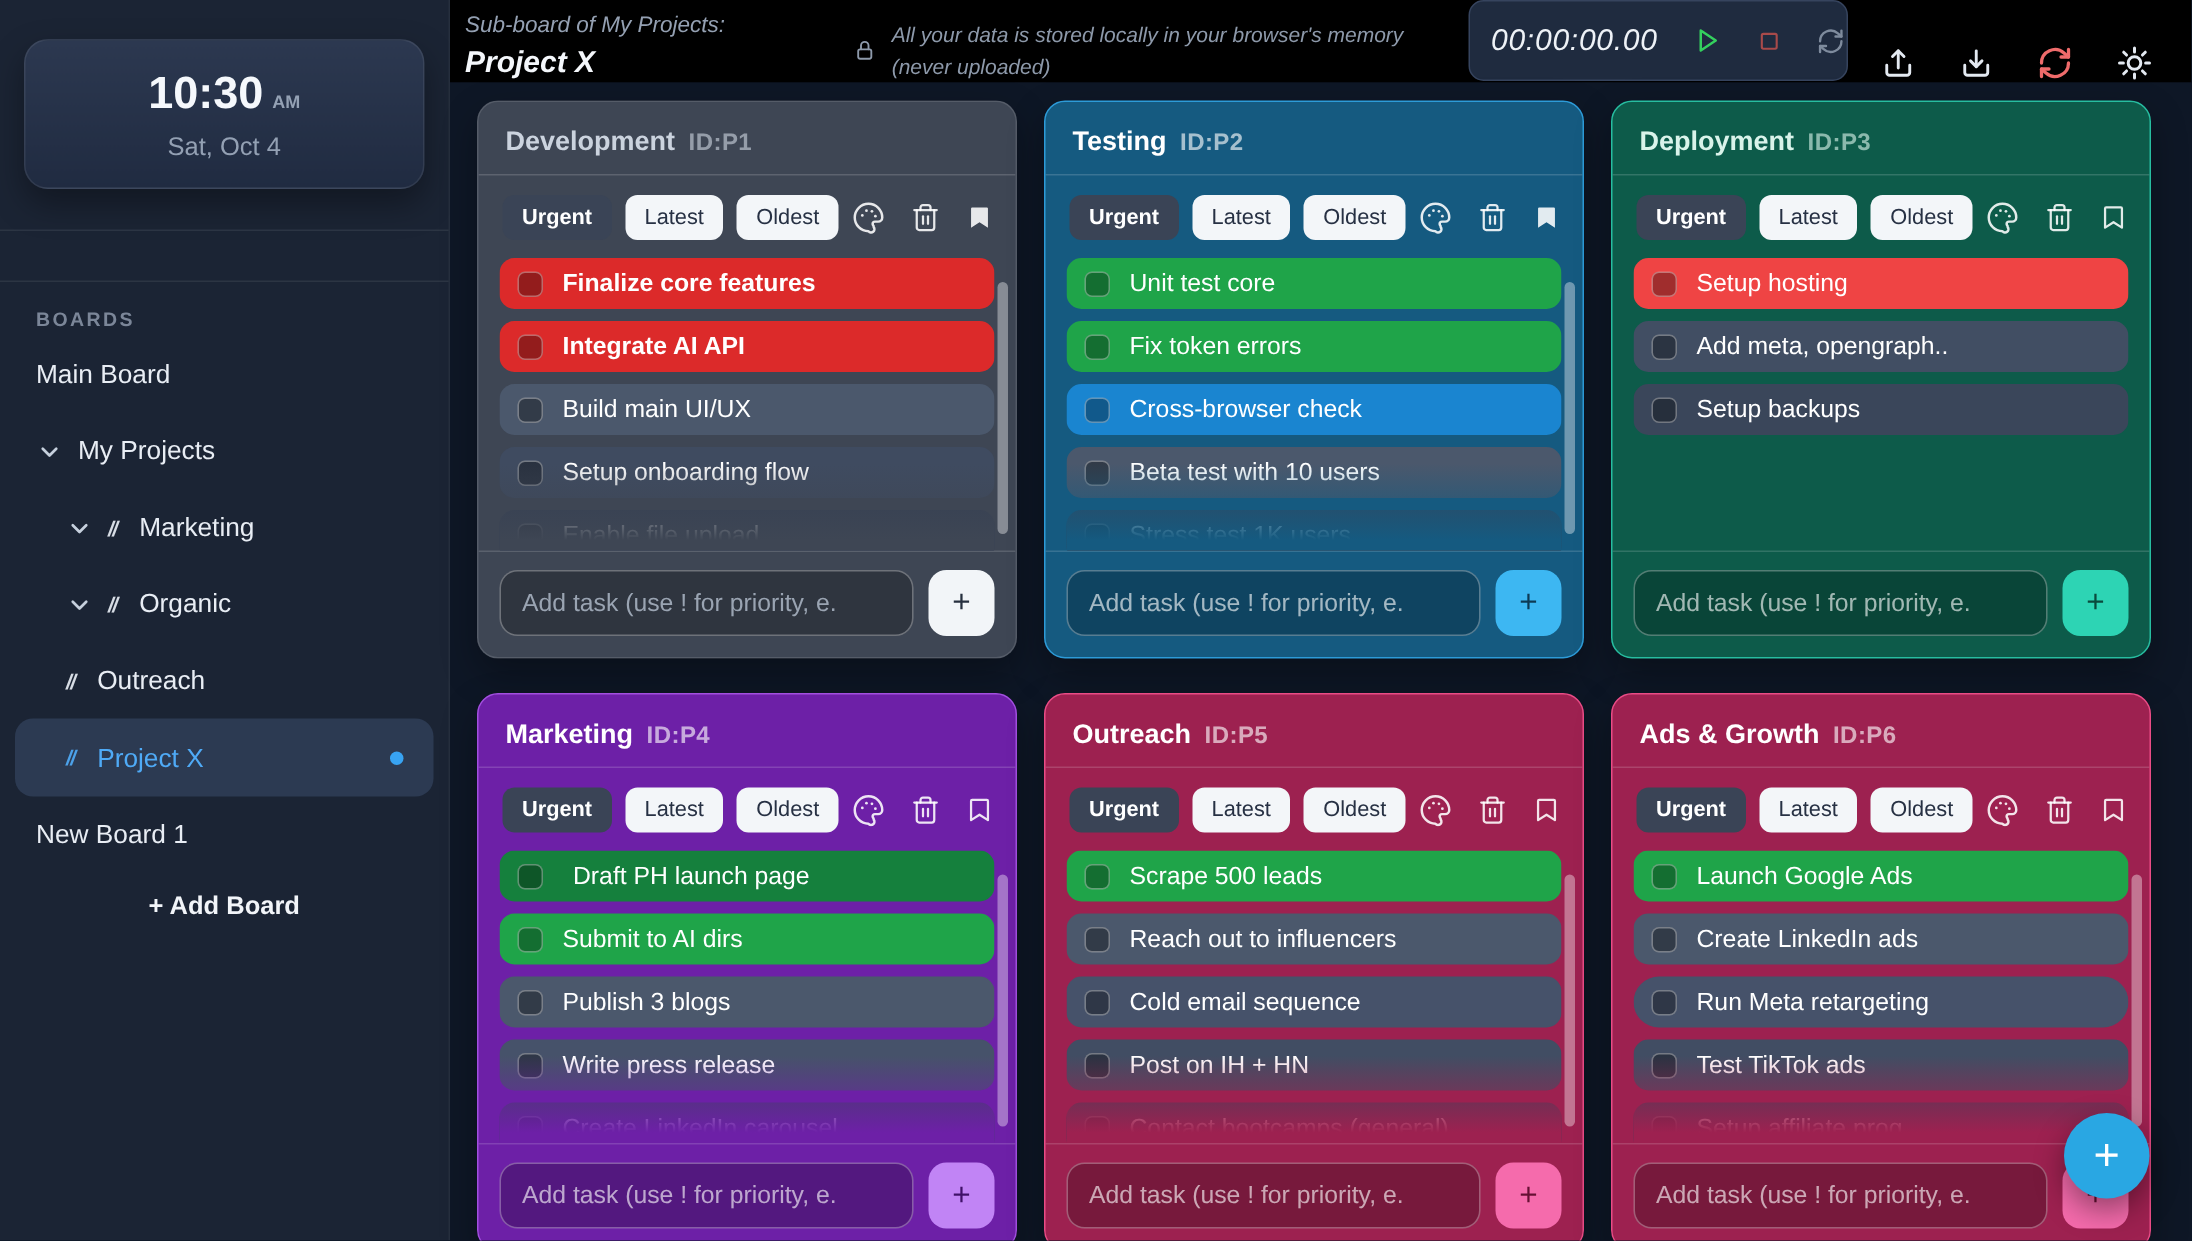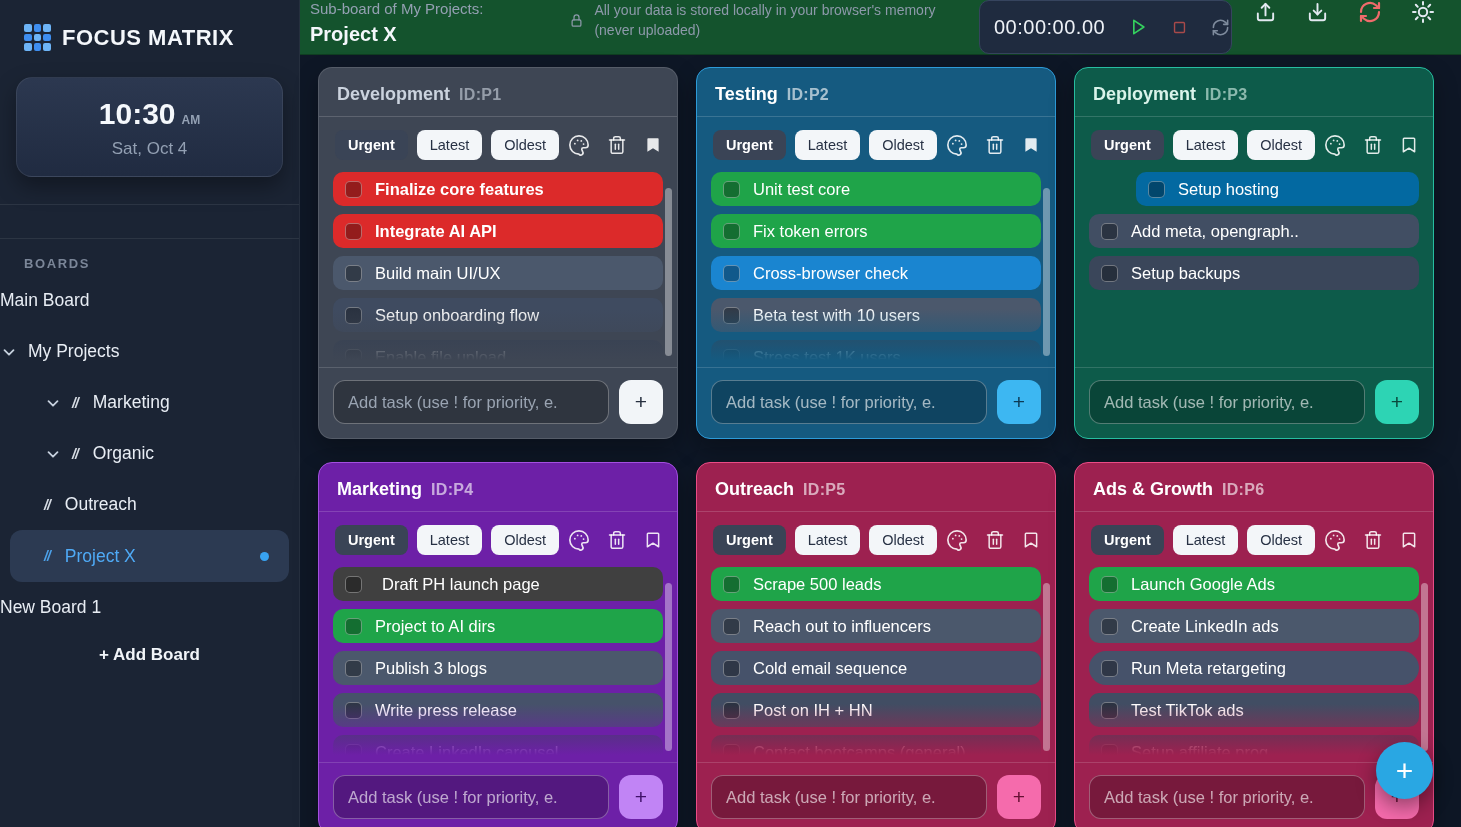--- a/index.html
+++ b/index.html
@@ -19,42 +19,42 @@
     background:linear-gradient(180deg,#2c3850,#202b41); border:1px solid rgba(255,255,255,0.08);
     box-shadow:0 10px 22px rgba(0,0,0,0.35); text-align:center; }
   .clock-time { font-size:30px; font-weight:700; color:#f5f8fc; }
   .clock-ampm { font-size:12px; font-weight:600; color:#94a1b4; margin-left:6px; }
   .clock-date { font-size:17px; color:#93a0b3; margin-top:8px; }
   .side-div { height:1px; background:rgba(255,255,255,0.08); }
   .div1 { margin-top:27px; } .div2 { margin-top:33px; }
   .side-section { font-size:13px; font-weight:700; letter-spacing:1.6px; color:#7b8698;
     padding:17px 24px 4px; }
   .side-list { list-style:none; }
-  .side-item { display:flex; align-items:center; height:51px; 
+  .side-item { display:flex; align-items:center; height:51px; padding-left:24px;
     font-size:17.5px; color:#e8edf4; cursor:pointer; }
   .side-item.lvl1 { padding-left:44px; }
   .side-item .chev { display:flex; width:18px; margin-right:10px; color:#c6d0dd; }
   .side-item .slashes { font-style:italic; font-weight:700; font-size:14px;
     letter-spacing:-1px; margin-right:15px; opacity:.92; }
   .side-item.active { margin:0 10px; padding-left:34px; height:52px; border-radius:12px;
     background:#2c3a52; color:#4faaf6; }
   .side-item.active .slashes { color:#4faaf6; }
   .dot { width:9px; height:9px; border-radius:50%; background:#38a3f2; margin-left:auto;
     margin-right:20px; }
   .add-board { margin-top:12px; text-align:center; font-size:17px; font-weight:600;
     color:#f2f5f9; background:none; border:none; cursor:pointer;
     font-family:inherit; }
   .side-foot { margin-top:auto; }
   .side-foot .side-div { margin-bottom:0; }
   .version { text-align:center; font-size:15px; color:#8b95a6; padding:13px 0 15px; }
 
   
   .main { flex:1; display:flex; flex-direction:column; min-width:0; }
-  .topbar { height:88px; background:#14532d; display:flex; align-items:flex-start;
-    padding:0 26px 0 10px; border-bottom:1px solid rgba(0,0,0,0.25); }
+  .topbar { height:88px; background:#000000; display:flex; align-items:flex-end;
+    padding:0 26px 0 10px; border-bottom:1px solid rgba(0,0,0,0.25);font-style:italic; }
   .tb-title { width:265px; }
   .tb-sub { font-size:15px; color:#94a0b2; }
   .tb-main { font-size:20px; font-weight:700; color:#f4f7fb; margin-top:6px; }
   .tb-privacy { width:400px; display:flex; align-items:center; gap:10px;
     color:#8d99aa; font-size:14px; line-height:1.45; }
   .tb-privacy svg { flex:none; }
   .timer { width:253px; height:54px; margin-left:18px; border-radius:10px;
     background:#1f2b3f; border:1px solid #36445e; display:flex; align-items:center;
     padding:0 14px; }
   .timer-val { font-size:20px; letter-spacing:.5px; color:#eef2f7; }
@@ -113,34 +113,20 @@
     font-weight:300; cursor:pointer; box-shadow:0 8px 20px rgba(0,0,0,0.4);
     font-family:inherit; z-index:5; }
   svg { display:block; }
 </style>
 </head>
 <body>
 
 <div class="app">
 
   <aside class="sidebar">
-    <div class="logo-row">
-      <span class="logo-grid">
-        <i style="background:#6db4f7"></i>
-          <i style="background:#3e8ef0"></i>
-          <i style="background:#6db4f7"></i>
-        <i style="background:#3e8ef0"></i>
-          <i style="background:#6db4f7"></i>
-          <i style="background:#3e8ef0"></i>
-        <i style="background:#6db4f7"></i>
-          <i style="background:#3e8ef0"></i>
-          <i style="background:#6db4f7"></i>
-      </span>
-      <span class="logo-text">FOCUS MATRIX</span>
-    </div>
 
     <div class="clock-card">
       <div>
         <span class="clock-time">10:30</span><span class="clock-ampm">AM</span>
       </div>
       <div class="clock-date">Sat, Oct 4</div>
     </div>
 
     <div class="side-div div1"></div>
     <div class="side-div div2"></div>
@@ -448,21 +434,21 @@
         </button>
 
         <button class="icon-btn">
           <svg width="18" height="18" viewBox="0 0 24 24" fill="none" stroke="currentColor" stroke-width="2" stroke-linecap="round" stroke-linejoin="round">
                   <path d="M5.5 3h13a1 1 0 0 1 1 1v17l-7.5-4.8L4.5 21V4a1 1 0 0 1 1-1z"></path>
                 </svg>
         </button>
       </span>
     </div>
     <div class="task-list">
-      <div class="task" style="background: #0369a1; margin-left: 47px;">
+      <div class="task" style="background: #ef4444;">
     <span class="task-check"></span>
     <span class="task-label">Setup hosting</span>
   </div>
             <div class="task" style="background: rgb(65, 78, 99);">
     <span class="task-check"></span>
     <span class="task-label">Add meta, opengraph..</span>
   </div>
             <div class="task" style="background: rgb(58, 70, 90);">
     <span class="task-check"></span>
     <span class="task-label">Setup backups</span>
@@ -505,27 +491,27 @@
         </button>
 
         <button class="icon-btn">
           <svg width="18" height="18" viewBox="0 0 24 24" fill="none" stroke="currentColor" stroke-width="2" stroke-linecap="round" stroke-linejoin="round">
                   <path d="M5.5 3h13a1 1 0 0 1 1 1v17l-7.5-4.8L4.5 21V4a1 1 0 0 1 1-1z"></path>
                 </svg>
         </button>
       </span>
     </div>
     <div class="task-list">
-      <div class="task" style="background: #404040; gap: 20px;">
+      <div class="task" style="background: #15803d; gap: 20px;">
     <span class="task-check"></span>
     <span class="task-label">Draft PH launch page</span>
   </div>
             <div class="task" style="background: rgb(31, 164, 73);">
     <span class="task-check"></span>
-    <span class="task-label">Project to AI dirs</span>
+    <span class="task-label">Submit to AI dirs</span>
   </div>
             <div class="task" style="background: rgb(75, 88, 108);">
     <span class="task-check"></span>
     <span class="task-label">Publish 3 blogs</span>
   </div>
             <div class="task" style="background: rgb(70, 82, 106);">
     <span class="task-check"></span>
     <span class="task-label">Write press release</span>
   </div>
             <div class="task" style="background: rgb(58, 69, 92);">

